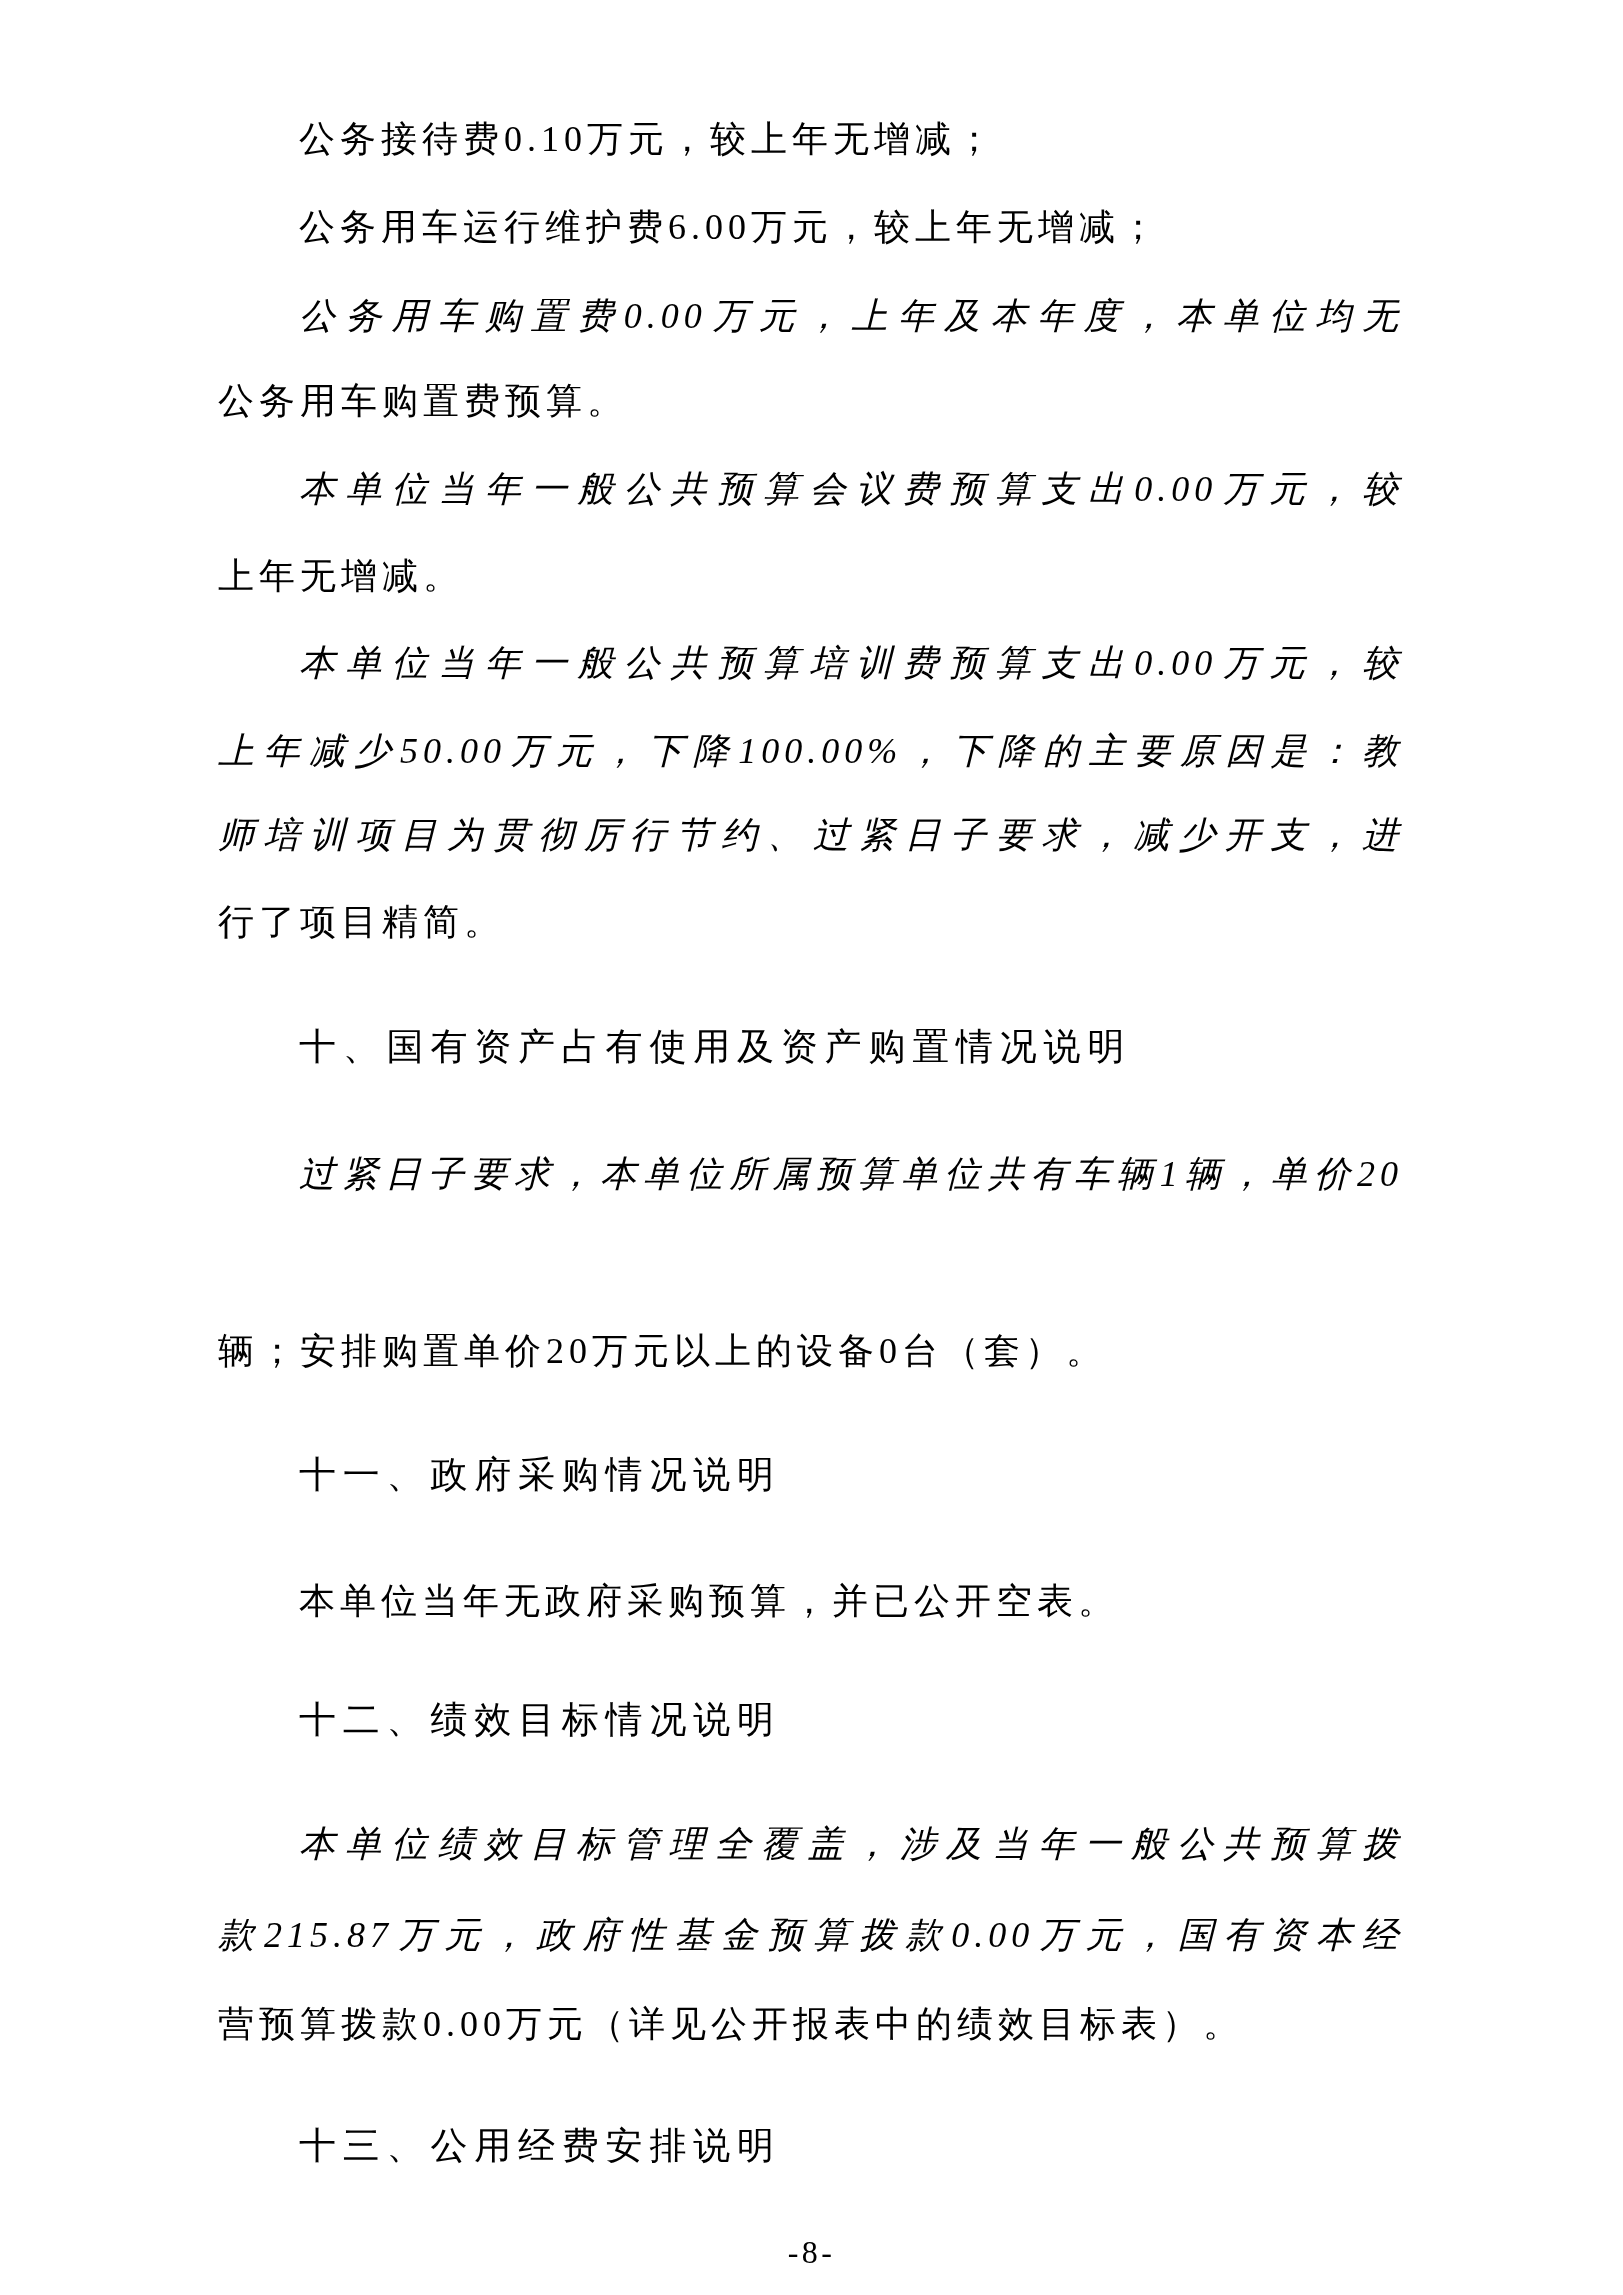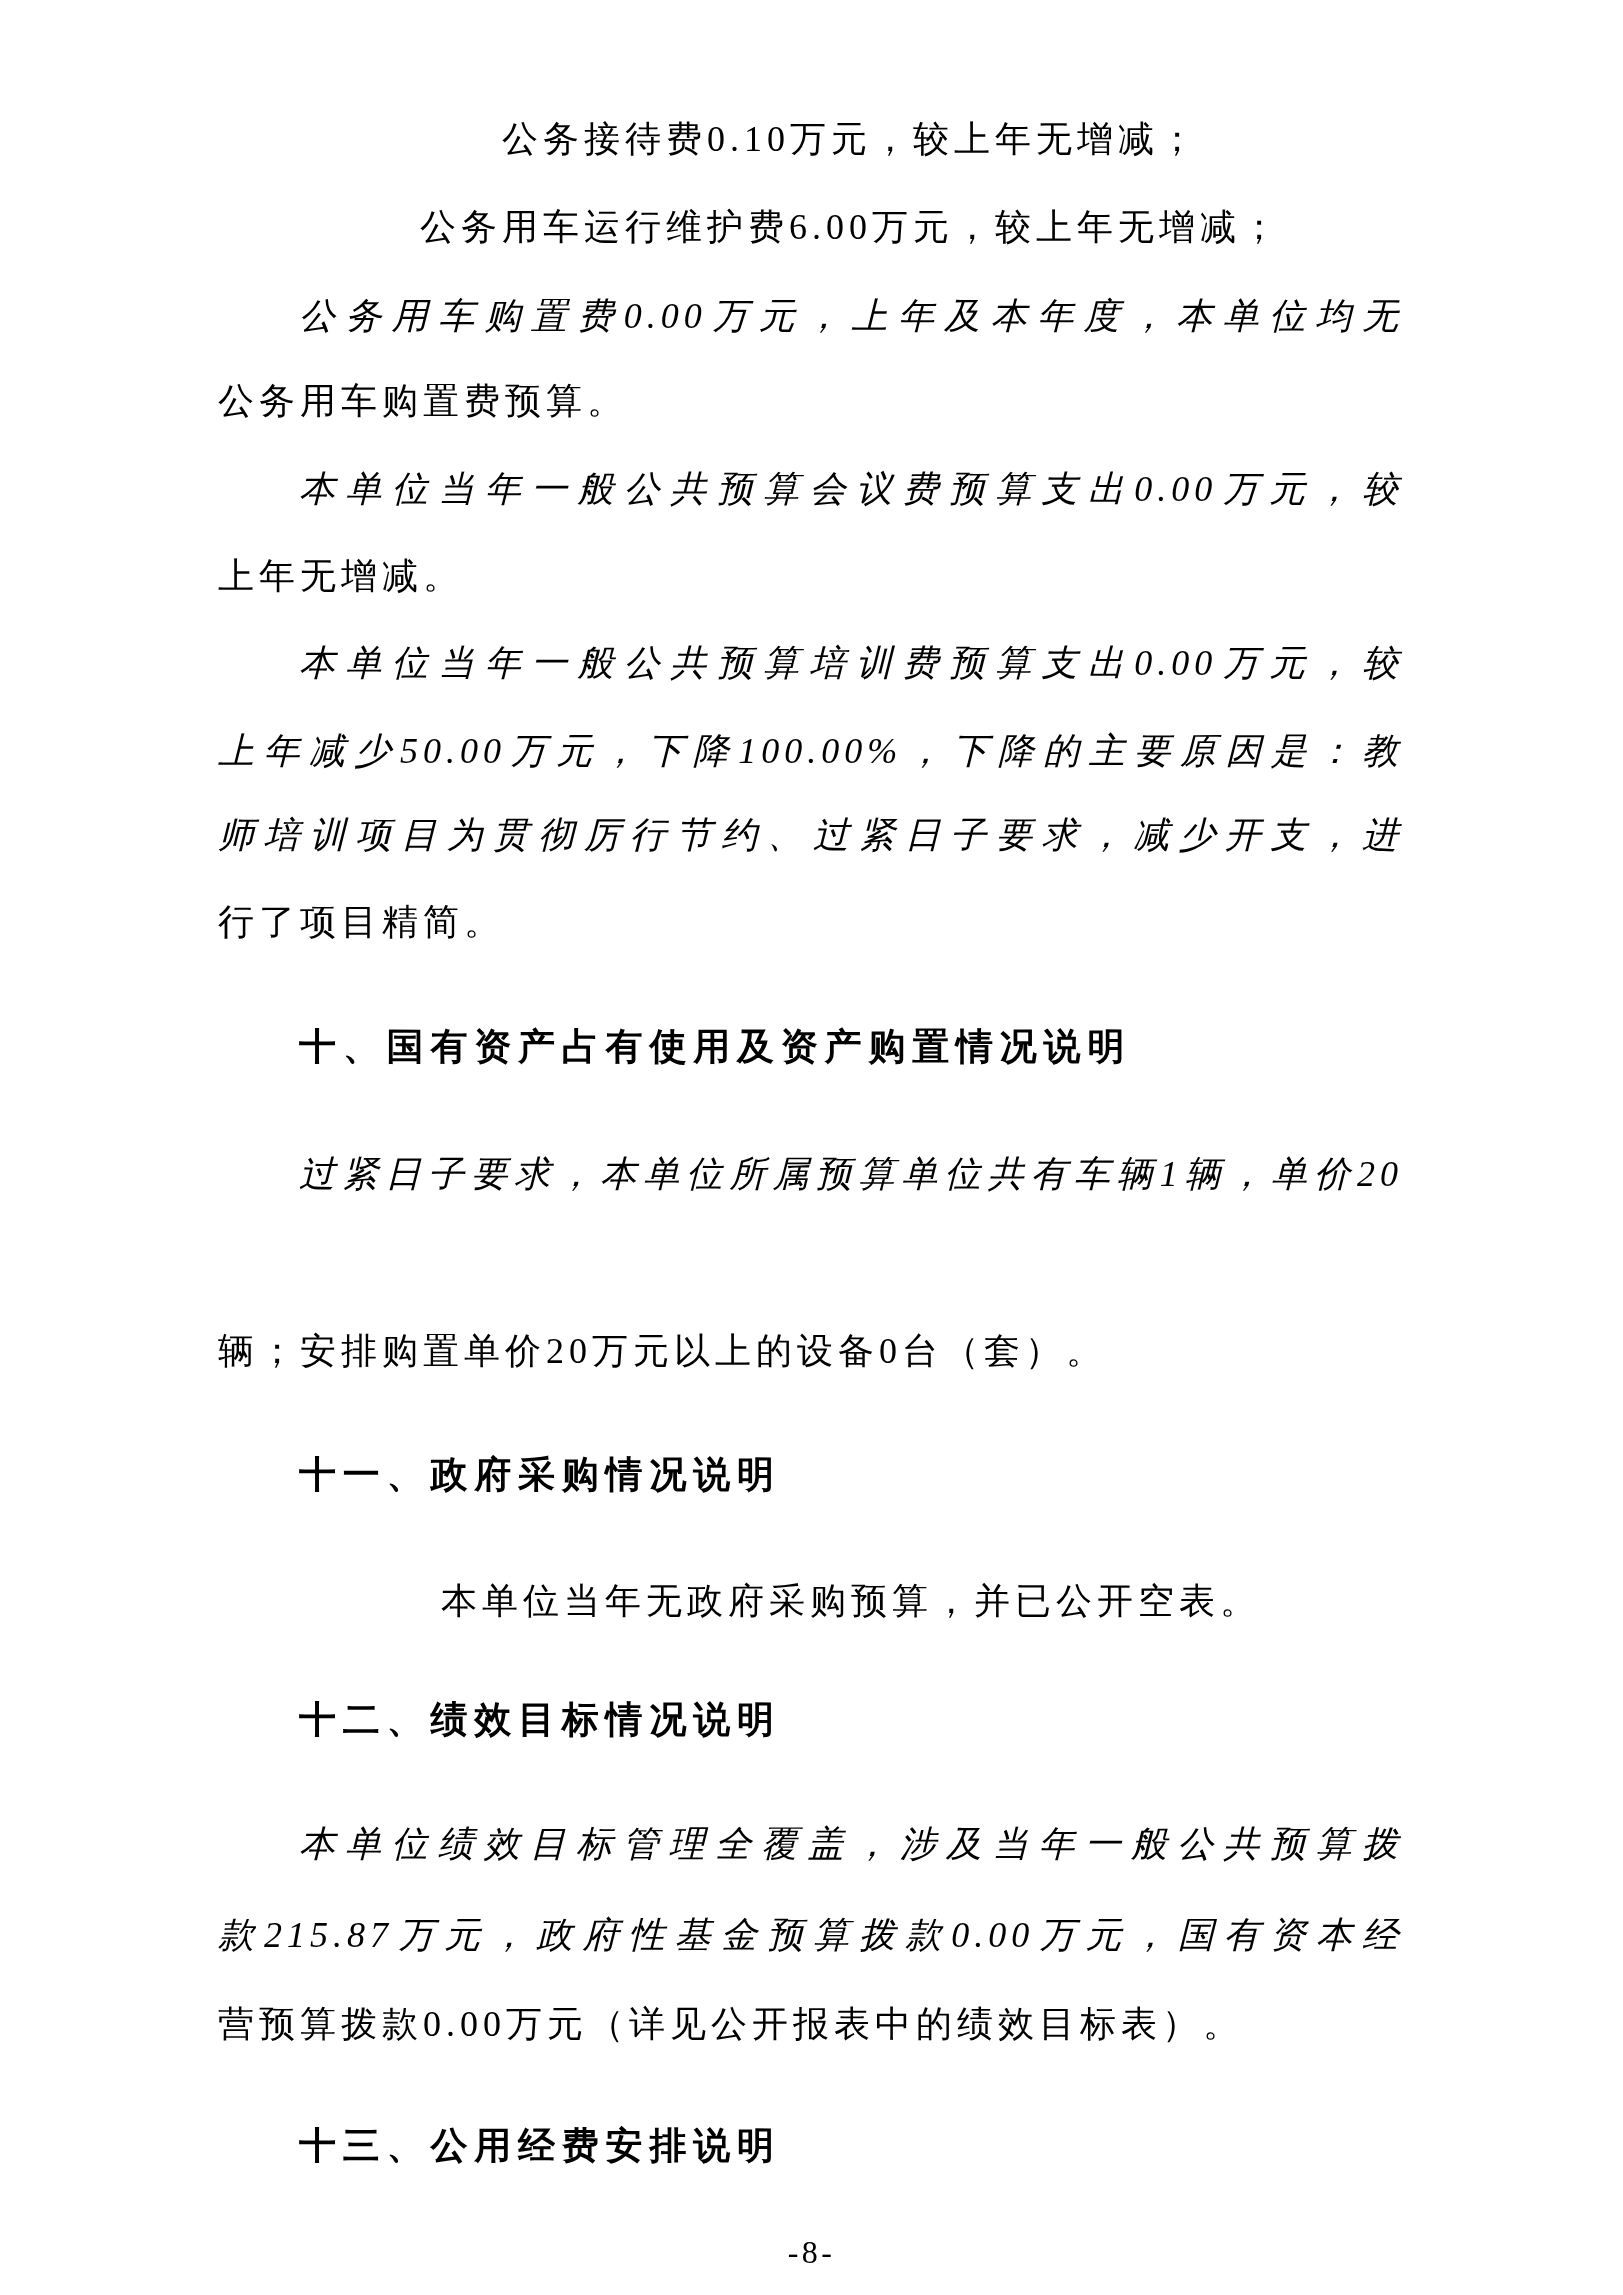--- a/index.html
+++ b/index.html
@@ -30,25 +30,24 @@
   
   .fill {
     white-space: normal;
     text-align: justify;
     text-align-last: justify;
     font-style: italic;
   }
   
   .indent {
     text-indent: 81px;
-    text-align: center;
   }
   .heading {
     font-family: "Liberation Sans", sans-serif;
-    font-weight: 700;
+    font-weight: 400;
     font-size: 37px;
     letter-spacing: 6.8px;
     text-indent: 81px;
   }
   .page-number {
     position: absolute;
     left: 0;
     width: 1623px;
     height: 88px;
     line-height: 88px;

